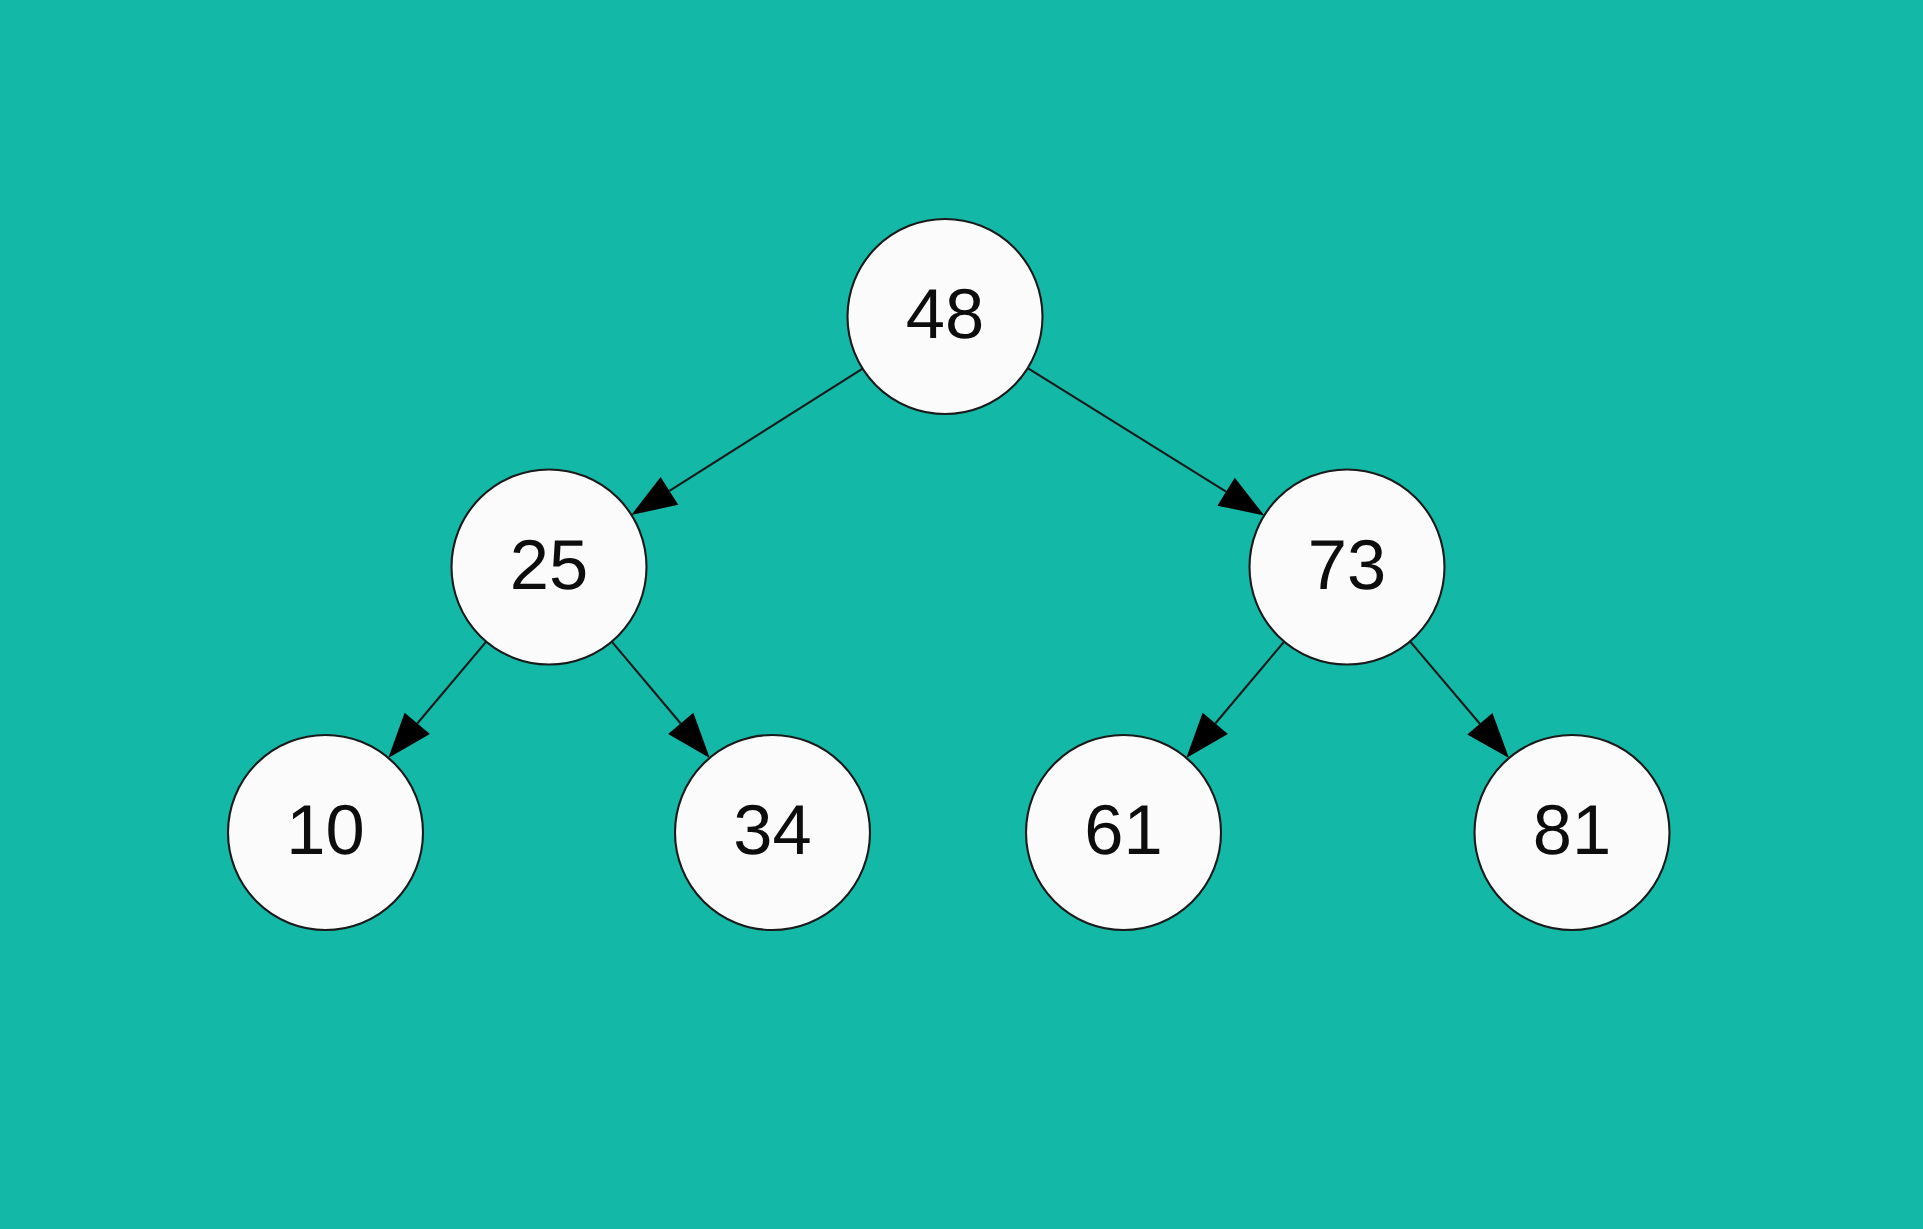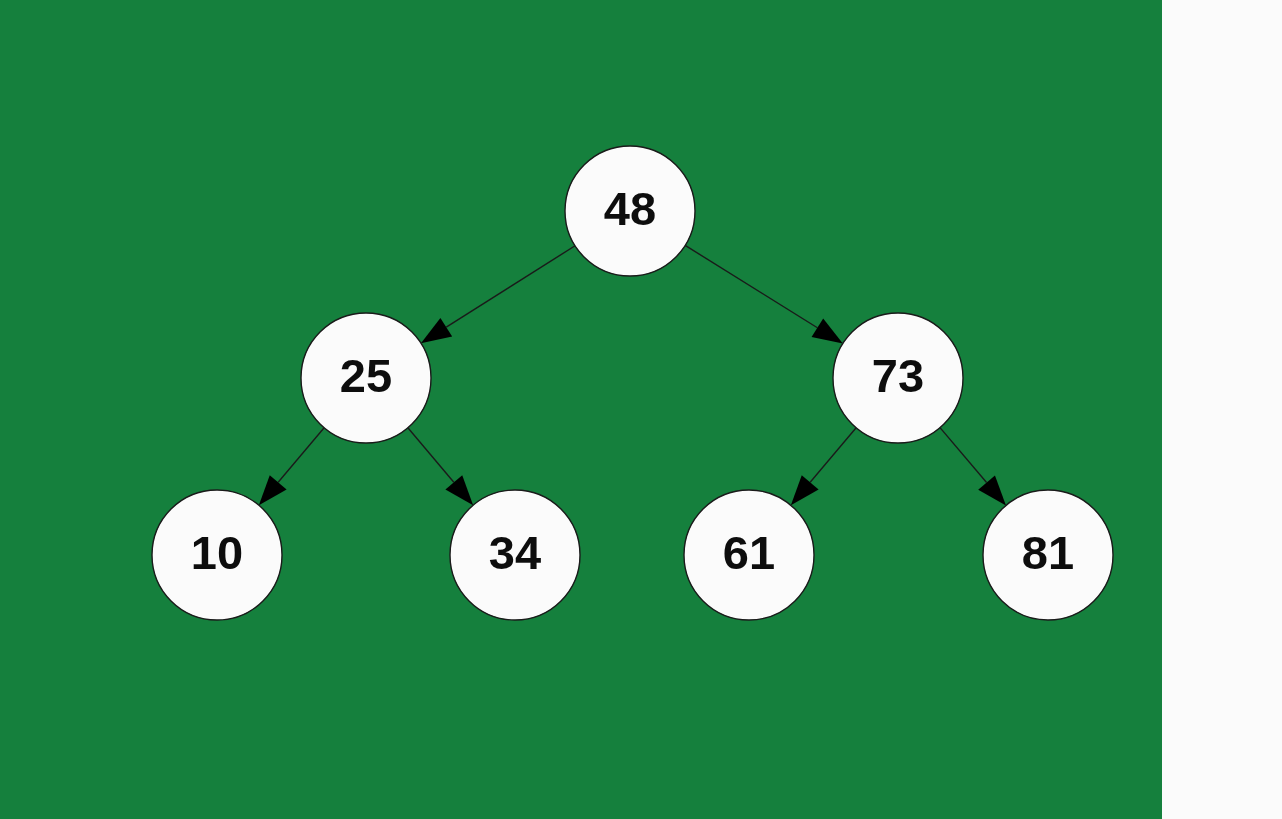--- a/index.html
+++ b/index.html
@@ -5,25 +5,24 @@
   html, body {
     margin: 0;
     padding: 0;
     background: #fbfbfb;
   }
   body {
     font-family: "Liberation Sans", sans-serif;
   }
   #canvas-wrap {
     position: relative;
-    width: 1162px;
+    width: 1282px;
     height: 819px;
-    background: #15803d;
+    background: #14b8a6;
     overflow: hidden;
-    font-weight: bold;
   }
   #tree-svg {
     display: block;
     width: 1282px;
     height: 819px;
   }
   .node-circle {
     fill: #fbfbfb;
     stroke: #1a1a1a;
     stroke-width: 1.4;

